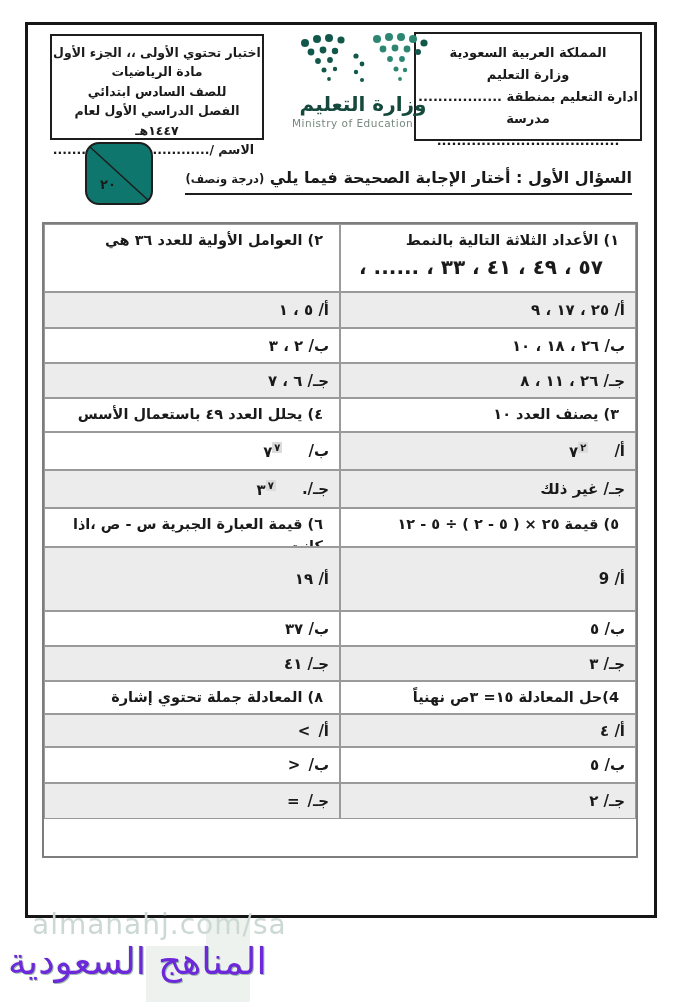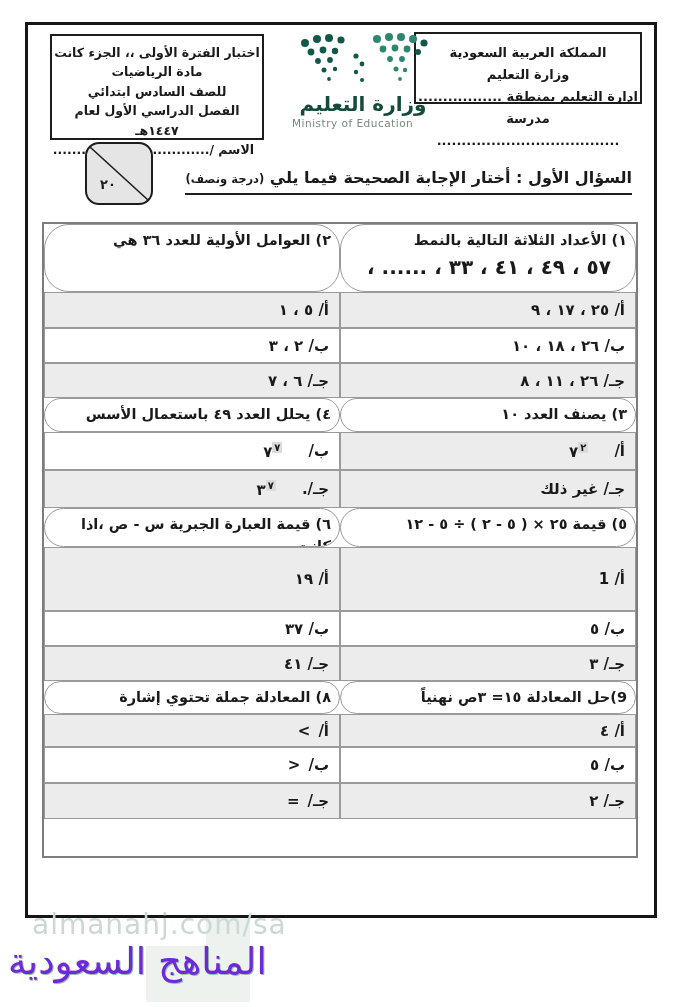--- a/index.html
+++ b/index.html
@@ -4,44 +4,44 @@
 <style>
   html,body{margin:0;padding:0;}
   body{
     width:681px;height:1007px;position:relative;overflow:hidden;background:#ffffff;
     font-family:"DejaVu Sans","Liberation Sans",sans-serif;color:#1a1a1a;
   }
   .abs{position:absolute;}
   
   .frame{left:25px;top:22px;width:632px;height:896px;border:3px solid #161616;box-sizing:border-box;background:transparent;z-index:1;}
   
-  .kingdom-box{right:39px;top:32px;width:228px;height:72px;border:2px solid #1d1d1d;box-sizing:border-box;
+  .kingdom-box{right:39px;top:32px;width:228px;height:109px;border:2px solid #1d1d1d;box-sizing:border-box;
     direction:rtl;text-align:center;font-weight:bold;font-size:13px;line-height:1.7;padding-top:8px;z-index:2;background:#fff;}
   .exam-box{left:50px;top:34px;width:214px;height:106px;border:2px solid #1d1d1d;box-sizing:border-box;
     direction:rtl;text-align:center;font-weight:bold;font-size:12.5px;line-height:1.55;padding-top:7px;z-index:2;background:#fff;}
   .exam-box .name-line{text-align:right;padding:0 8px;overflow:hidden;white-space:nowrap;}
   
   .logo{left:278px;top:30px;width:170px;text-align:center;z-index:2;}
   .logo .ar{font-weight:bold;font-size:20px;color:#14493c;direction:rtl;margin-top:2px;}
   .logo .en{font-size:10.5px;color:#77897f;letter-spacing:.5px;margin-top:1px;text-align:left;padding-left:14px;}
   
-  .score-box{left:85px;top:142px;width:68px;height:63px;border:2px solid #1d1d1d;border-radius:14px;box-sizing:border-box;z-index:2;background:#e5e5e5;}
+  .score-box{left:85px;top:142px;width:68px;height:63px;border:2px solid #1d1d1d;border-radius:14px;box-sizing:border-box;z-index:2;background:#0f766e;}
   .score-box svg{position:absolute;left:0;top:0;}
   .score-box .val{position:absolute;left:13px;bottom:11px;font-size:13px;font-weight:bold;}
   
   .section-title{right:49px;top:168px;direction:rtl;text-align:right;z-index:2;}
   .section-title .inner{display:inline-block;border-bottom:2px solid #1d1d1d;padding-bottom:6px;font-weight:bold;font-size:16px;}
   .section-title .note{font-size:11.5px;font-weight:bold;}
   
   .qtable{left:42px;top:222px;width:596px;box-sizing:border-box;border:2px solid #7d7d7d;background:#fff;
     display:grid;direction:rtl;grid-template-columns:1fr 1fr;
     grid-template-rows:68px 36px 35px 35px 34px 38px 38px 39px 64px 35px 35px 33px 33px 36px 36px 37px;
     z-index:2;}
   .cell{border:1px solid #9a9a9a;box-sizing:border-box;direction:rtl;font-weight:bold;overflow:hidden;}
-  .q-head{font-size:14.5px;padding:5px 8px 0 4px;background:#fff;line-height:1.5;border-radius:25px;}
+  .q-head{font-size:14.5px;padding:5px 16px 0 4px;background:#fff;line-height:1.5;}
   .q-sub{padding-right:16px;font-size:20px;}
   .opt{font-size:15px;display:flex;align-items:center;padding:0 10px 0 4px;background:#fff;}
   .opt.shade{background:#ececec;}
   .lbl{margin-left:26px;}
   .lbl.sm{margin-left:8px;}
   .pow sup{font-size:10px;background:#dcdcdc;padding:0 2px;}
   .sym{direction:ltr;unicode-bidi:isolate;font-size:15px;}
   
   .wm-block{background:#eef2ef;z-index:0;}
   .wm-url{left:32px;top:908px;font-size:28px;color:#ccd8d3;letter-spacing:1px;z-index:3;}
@@ -98,21 +98,21 @@
         <circle cx="69" cy="34" r="2.4"></circle>
         <circle cx="63" cy="42" r="2.2"></circle>
         <circle cx="69" cy="50" r="2"></circle>
     </g>
   </svg>
   <div class="ar">وزارة التعليم</div>
   <div class="en">Ministry of Education</div>
 </div>
 
 <div class="abs exam-box">
-  <div>اختبار الفترة الأولى ،، الجزء كانت</div>
+  <div>اختبار تحتوي الأولى ،، الجزء الأول</div>
   <div>مادة الرياضيات</div>
   <div>للصف السادس ابتدائي</div>
   <div>الفصل الدراسي الأول لعام ١٤٤٧هـ</div>
   <div class="name-line">الاسم /.............................................</div>
 </div>
 
 <div class="abs score-box">
   <svg width="64" height="59" viewBox="0 0 64 59">
     <line x1="3" y1="3" x2="61" y2="56" stroke="#1d1d1d" stroke-width="1.6"></line>
   </svg>
@@ -173,40 +173,40 @@
     <span class="pow"><span>٣</span><sup>٧</sup></span>
   </div>
 
   <div class="cell q-head">
     <div>٥) قيمة ٢٥ × ( ٥ - ٢ ) ÷ ٥ - ١٢</div>
   </div>
   <div class="cell q-head">
     <div>٦) قيمة العبارة الجبرية  س - ص ،اذا كانت</div>
   </div>
   <div class="cell opt shade">
-      <span>أ/ 1</span>
+      <span>أ/ 9</span>
     </div>
   <div class="cell opt shade">
       <span>أ/ ١٩</span>
     </div>
   <div class="cell opt">
       <span>ب/ ٥</span>
     </div>
   <div class="cell opt">
       <span>ب/ ٣٧</span>
     </div>
   <div class="cell opt shade">
       <span>جـ/ ٣</span>
     </div>
   <div class="cell opt shade">
       <span>جـ/ ٤١</span>
     </div>
 
   <div class="cell q-head">
-    <div>9)حل المعادلة ١٥= ٣ص نهنياً</div>
+    <div>4)حل المعادلة ١٥= ٣ص نهنياً</div>
   </div>
   <div class="cell q-head">
     <div>٨) المعادلة جملة تحتوي إشارة</div>
   </div>
   <div class="cell opt shade">
       <span>أ/ ٤</span>
     </div>
   <div class="cell opt shade">
     <span class="lbl sm">أ/</span>
     <span class="sym">&lt;</span>

